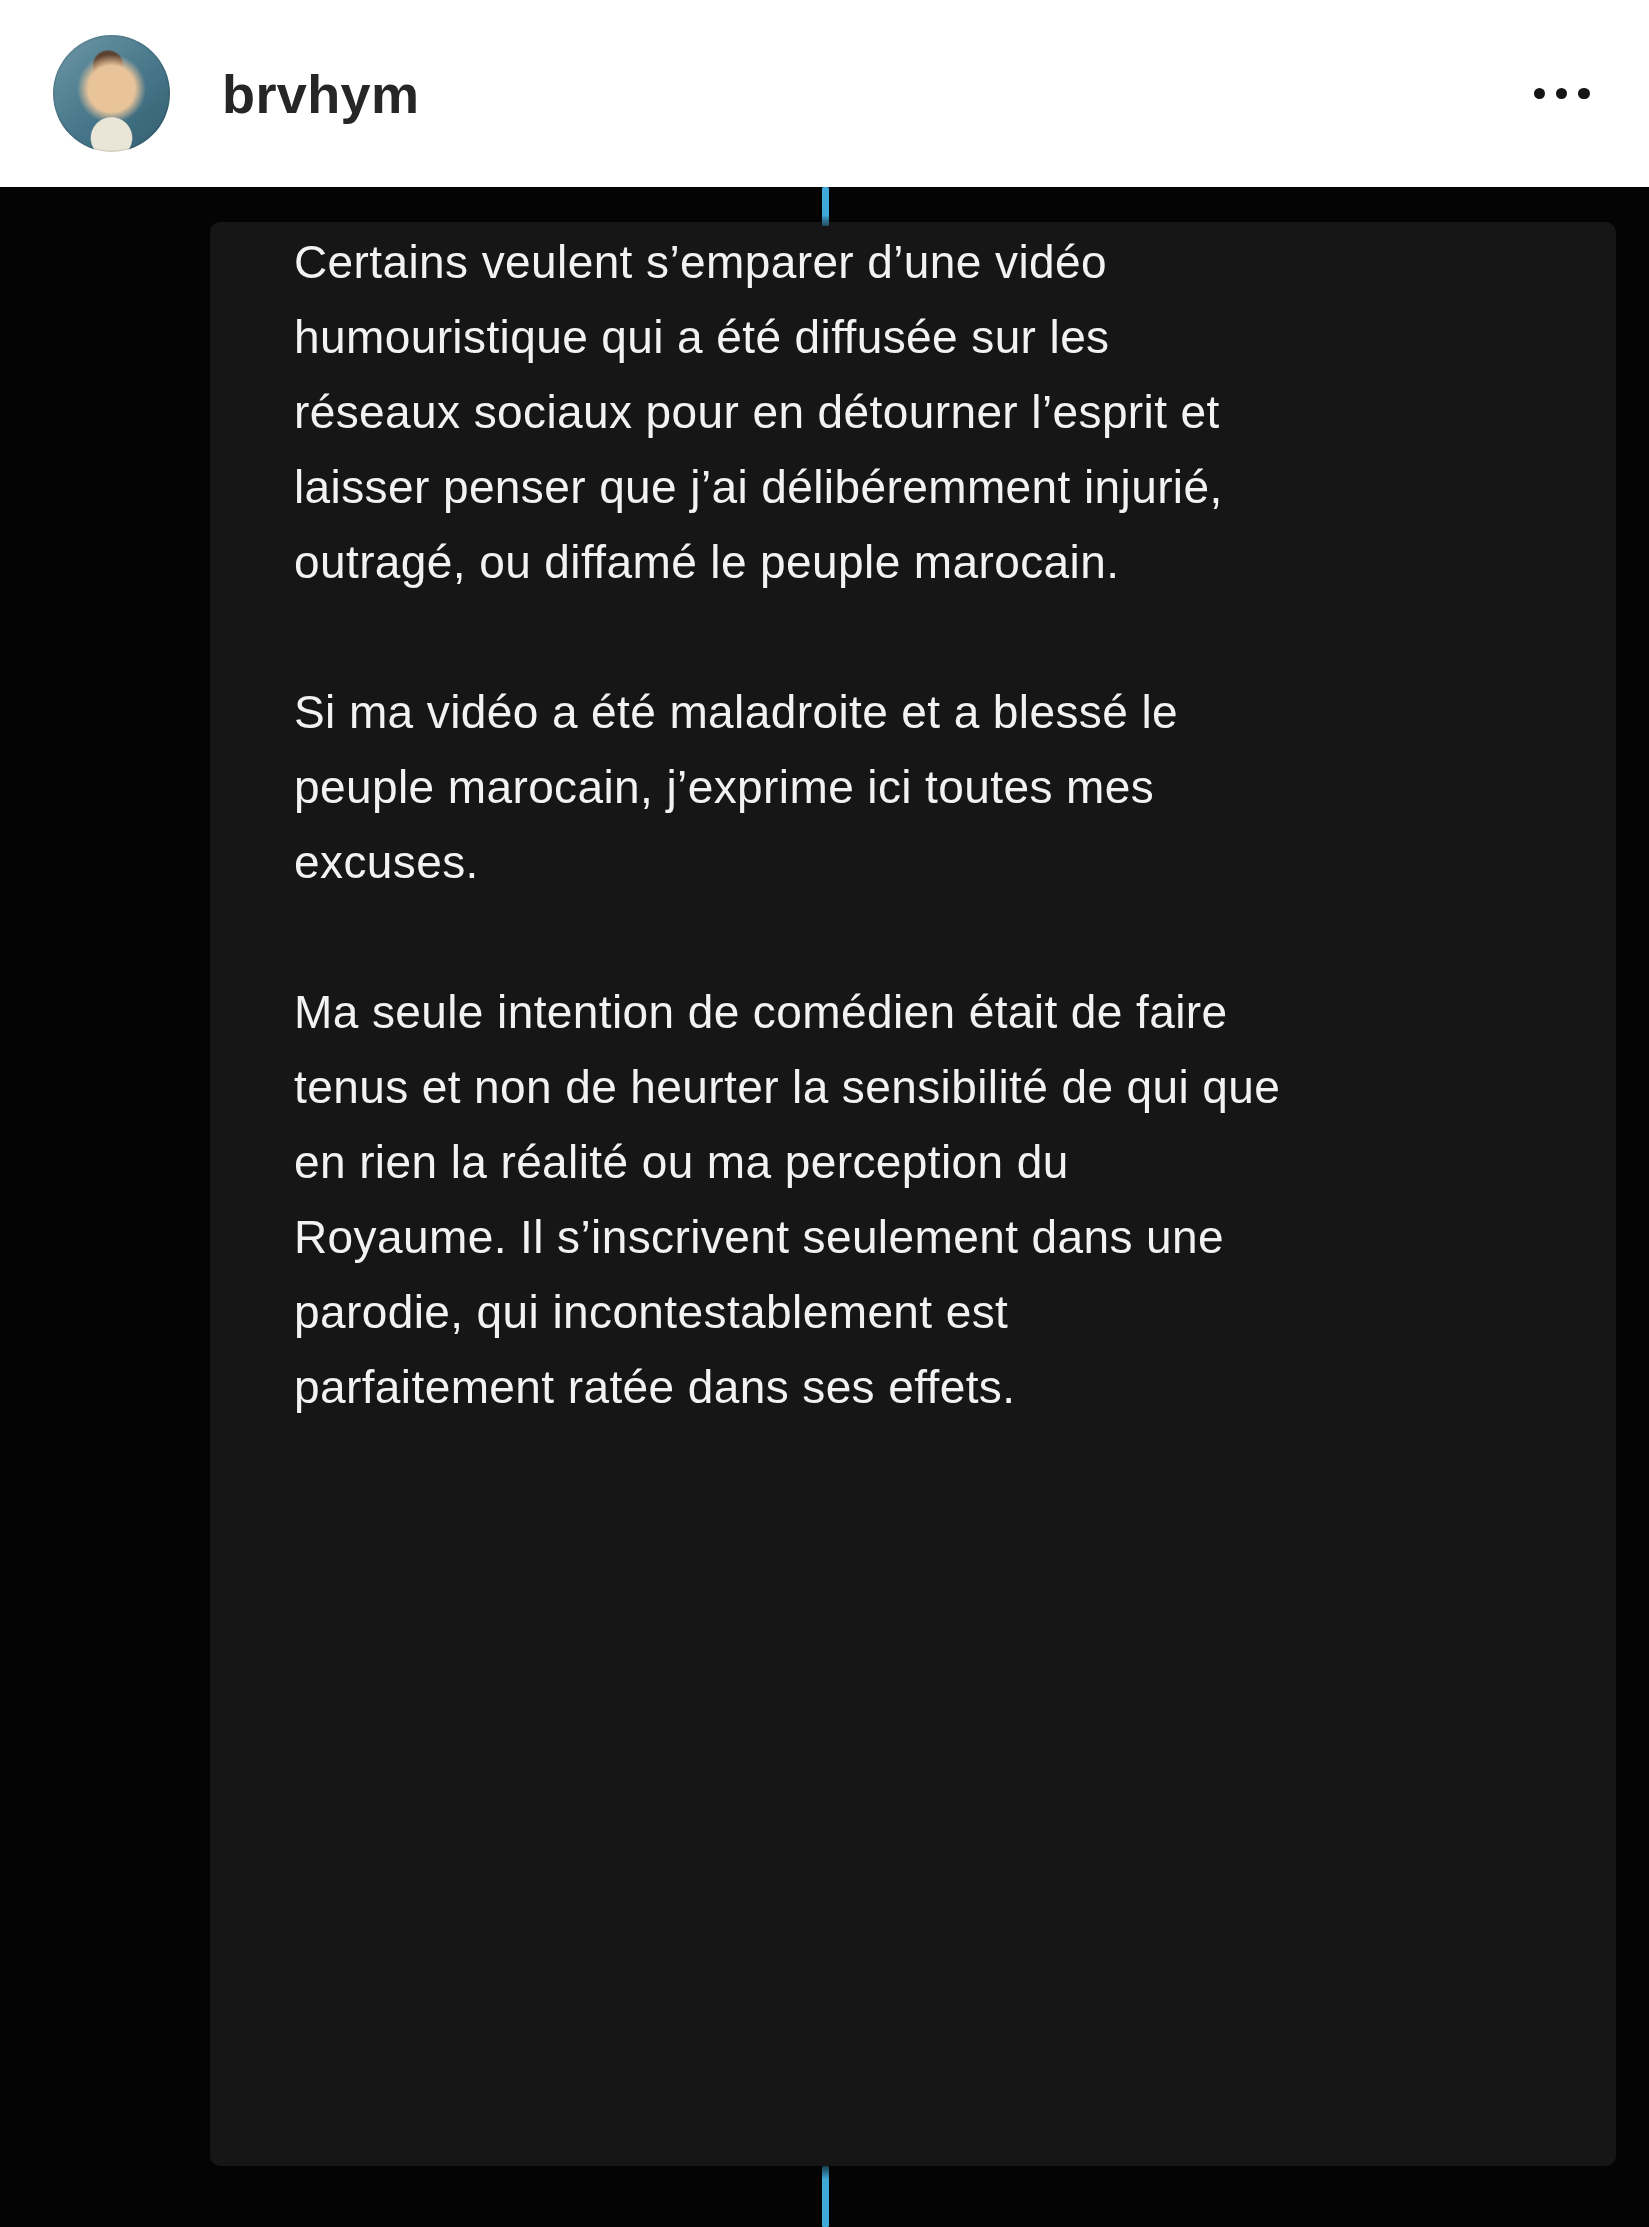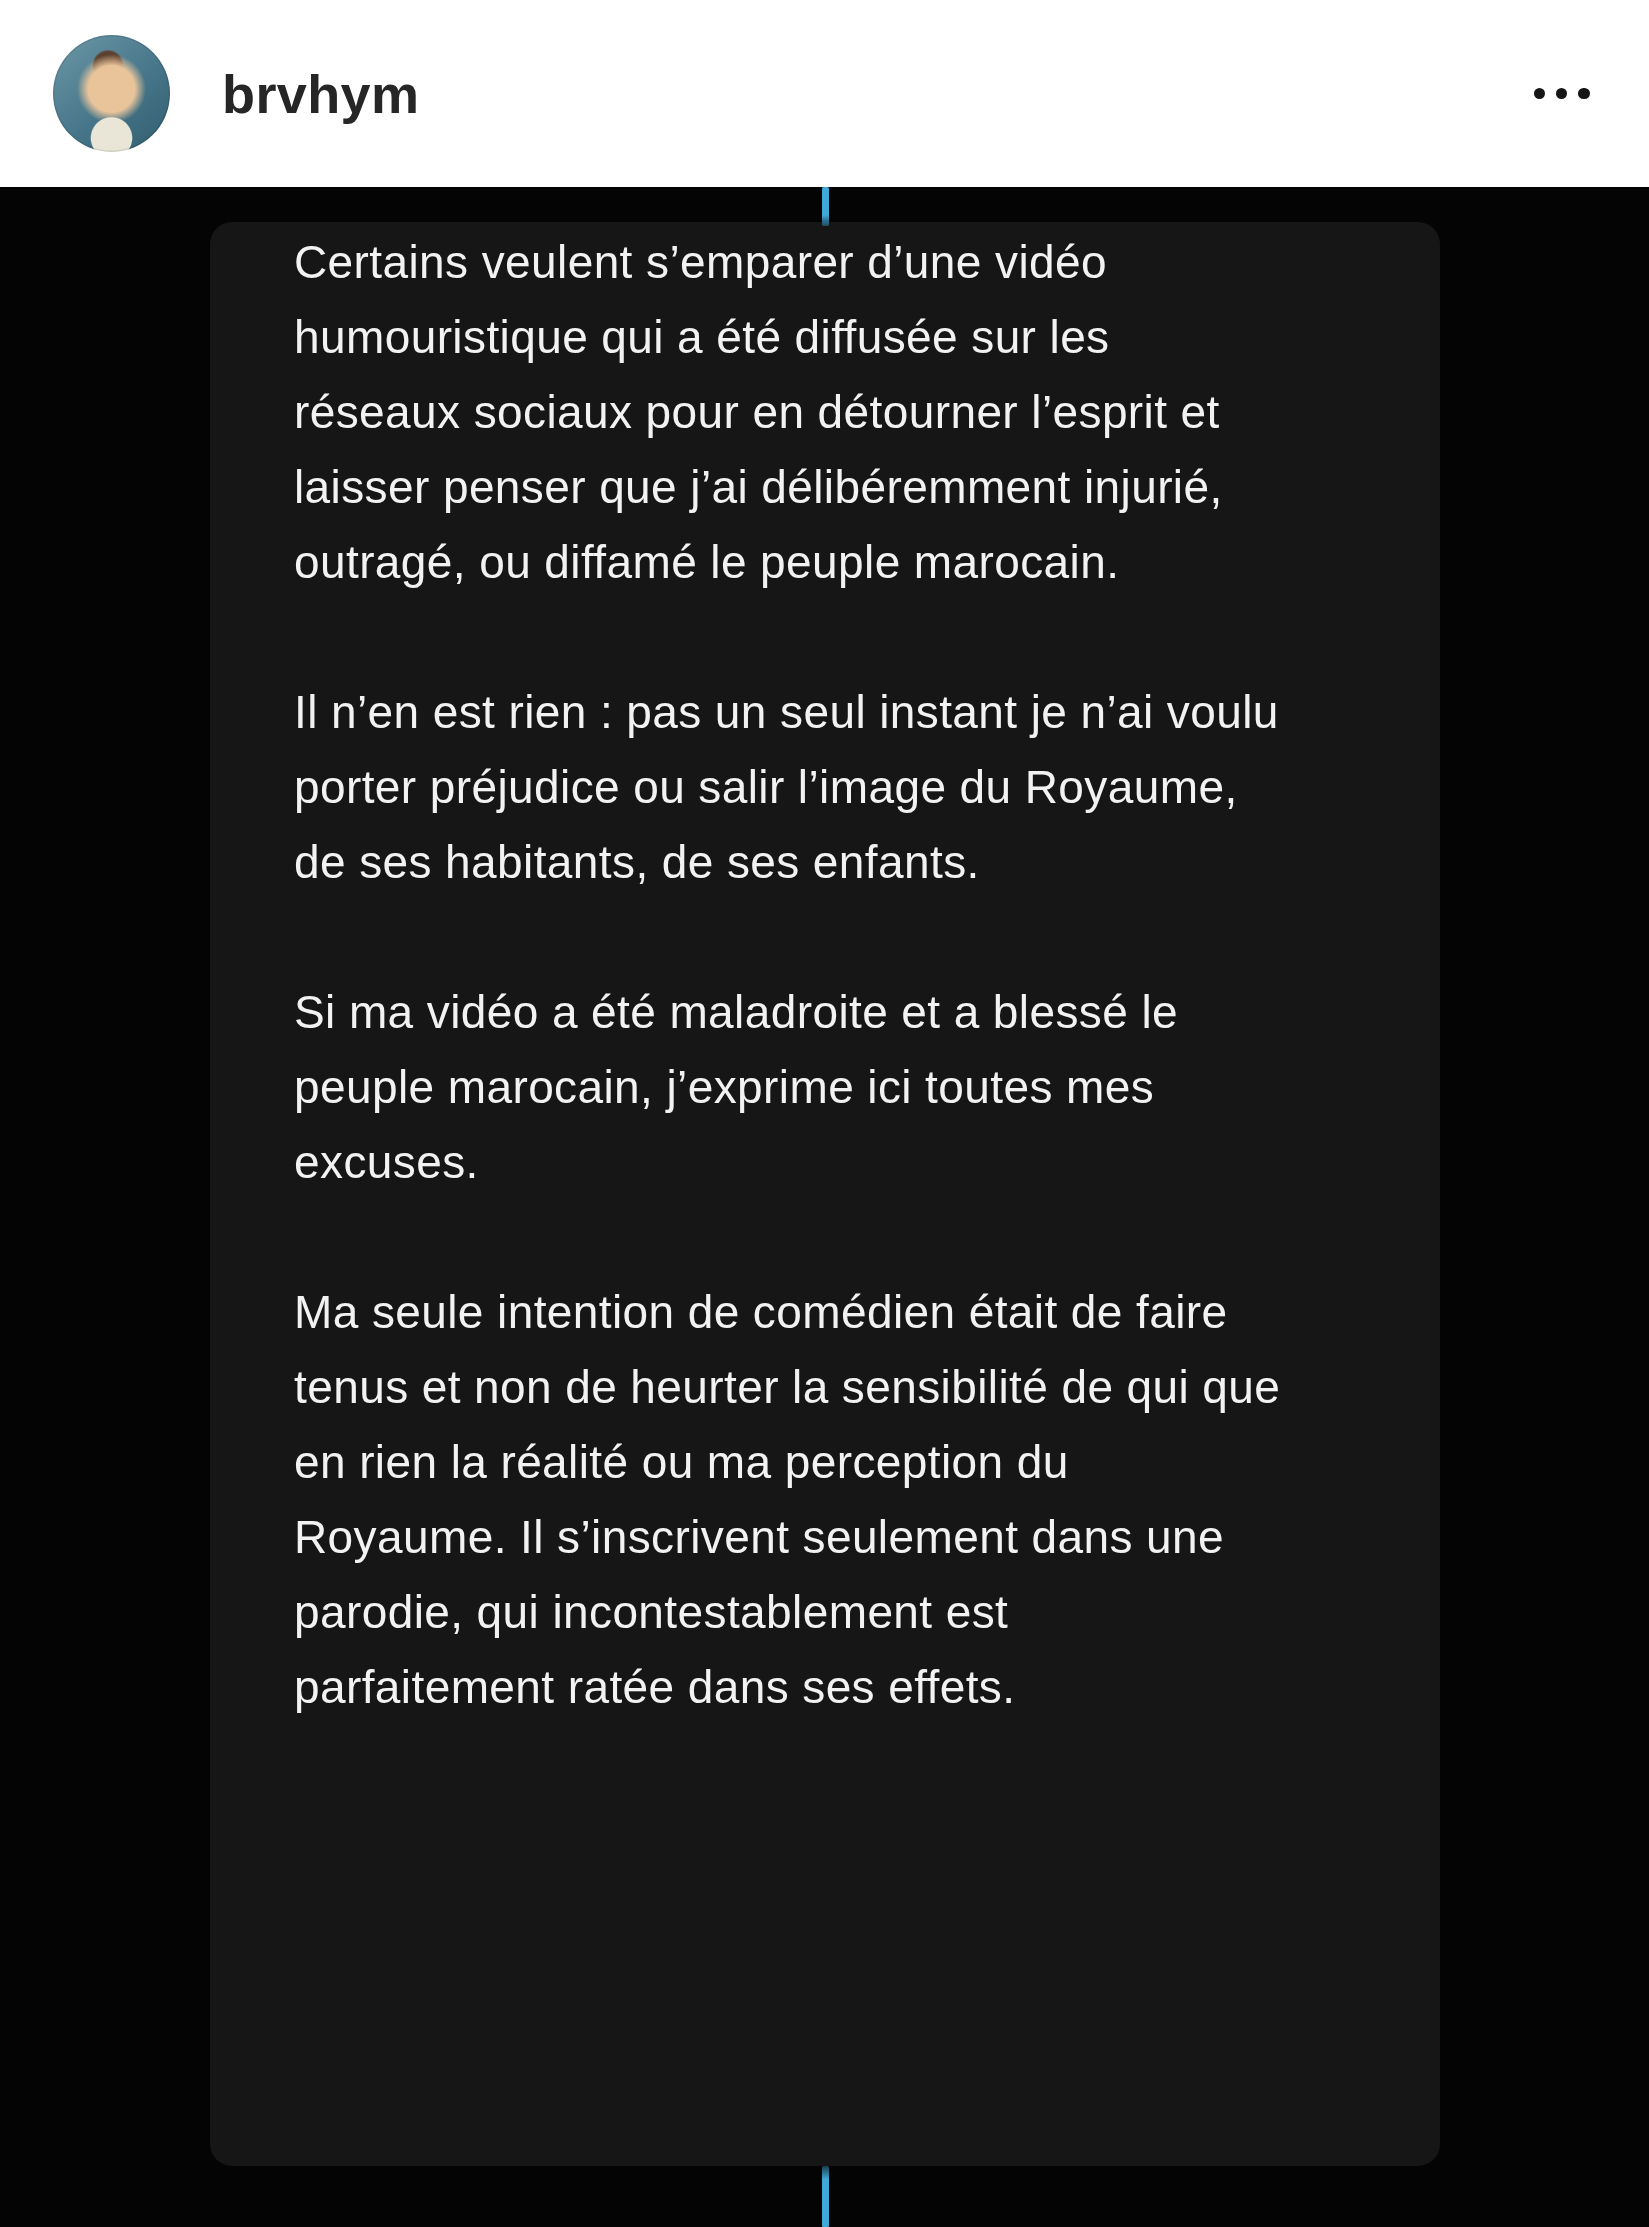--- a/index.html
+++ b/index.html
@@ -49,23 +49,23 @@
 
   
   .post-image {
     position: absolute; top: 187px; left: 0;
     width: 1649px; height: 2040px;
     background: var(--image-background, #040404);
     overflow: hidden;
   }
   .statement-card {
     position: absolute; left: 210px; top: 35px;
-    width: 1230px; height: 1944px;
+    width: 1406px; height: 1944px;
     background: var(--card-background, #161616);
-    border-radius: 22px;
+    border-radius: 10px;
   }
   .statement-text {
     position: absolute; left: 84px; top: 3px; right: 60px;
     color: var(--post-text, #f2f2f2);
     font-size: 46px; line-height: 75px;
     letter-spacing: 0.4px;
     font-weight: 400;
   }
   .para + .para { margin-top: 75px; }
   .line { white-space: nowrap; }
@@ -107,25 +107,20 @@
     <div class="statement-card">
       <div class="statement-text" id="post-text">
           <div class="para">
             <div class="line">Certains veulent s’emparer d’une vidéo</div>
             <div class="line">humouristique qui a été diffusée sur les</div>
             <div class="line">réseaux sociaux pour en détourner l’esprit et</div>
             <div class="line">laisser penser que j’ai délibéremment injurié,</div>
             <div class="line">outragé, ou diffamé le peuple marocain.</div>
           </div>
           <div class="para">
-            <div class="line">Il n’en est rien : pas un seul instant je n’ai voulu</div>
-            <div class="line">porter préjudice ou salir l’image du Royaume,</div>
-            <div class="line">de ses habitants, de ses enfants.</div>
-          </div>
-          <div class="para">
             <div class="line">Si ma vidéo a été maladroite et a blessé le</div>
             <div class="line">peuple marocain, j’exprime ici toutes mes</div>
             <div class="line">excuses.</div>
           </div>
           <div class="para">
             <div class="line">Ma seule intention de comédien était de faire</div>
             <div class="line">tenus et non de heurter la sensibilité de qui que</div>
             <div class="line">en rien la réalité ou ma perception du</div>
             <div class="line">Royaume. Il s’inscrivent seulement dans une</div>
             <div class="line">parodie, qui incontestablement est</div>

